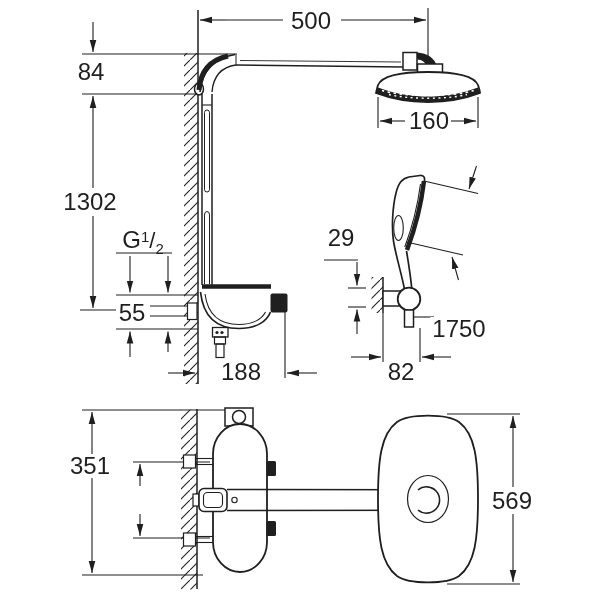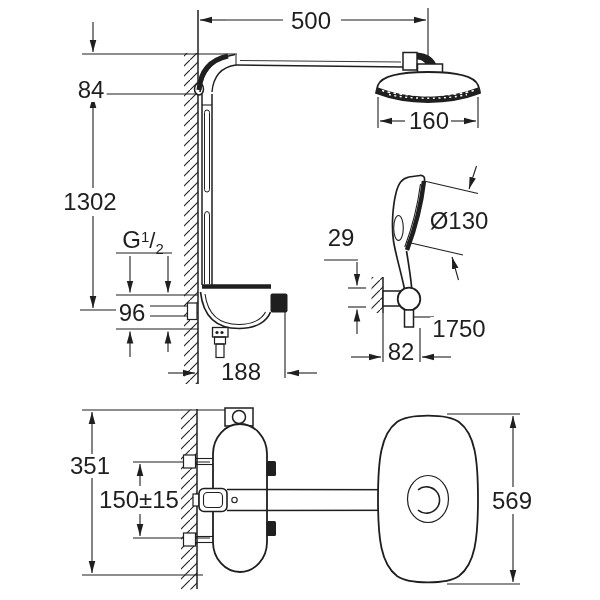--- a/index.html
+++ b/index.html
@@ -189,27 +189,25 @@
       <line x1="92" y1="478" x2="92" y2="573" marker-end="url(#ah)"></line>
       <line x1="140" y1="486" x2="140" y2="464" marker-end="url(#ah)"></line>
       <line x1="140" y1="514" x2="140" y2="536" marker-end="url(#ah)"></line>
       <line x1="513" y1="487" x2="513" y2="416" marker-end="url(#ah)"></line>
       <line x1="513" y1="514" x2="513" y2="582" marker-end="url(#ah)"></line>
     </g>
   </g>
 </svg>
 
 <div class="dim-label" style="left:311px;top:21px">500</div>
-<div class="dim-label" style="left:91px;top:90px">84</div>
+<div class="dim-label" style="left:91px;top:72px">84</div>
 <div class="dim-label" style="left:429px;top:121px">160</div>
 <div class="dim-label" style="left:90px;top:202px">1302</div>
 <div class="dim-label g-label" style="left:143px;top:240px"><span>G</span><sup>1</sup><span class="slash">/</span><sub>2</sub></div>
-<div class="dim-label" style="left:132px;top:313px">96</div>
+<div class="dim-label" style="left:132px;top:313px">55</div>
 <div class="dim-label" style="left:241px;top:372px">188</div>
-<div class="dim-label" style="left:459px;top:221px">Ø130</div>
 <div class="dim-label" style="left:341px;top:238px">29</div>
 <div class="dim-label" style="left:459px;top:329px">1750</div>
-<div class="dim-label" style="left:401px;top:352px">82</div>
+<div class="dim-label" style="left:401px;top:372px">82</div>
 <div class="dim-label" style="left:90px;top:466px">351</div>
-<div class="dim-label" style="left:139px;top:500px">150±15</div>
 <div class="dim-label" style="left:512px;top:501px">569</div>
 
 </div>
 
 </body></html>

